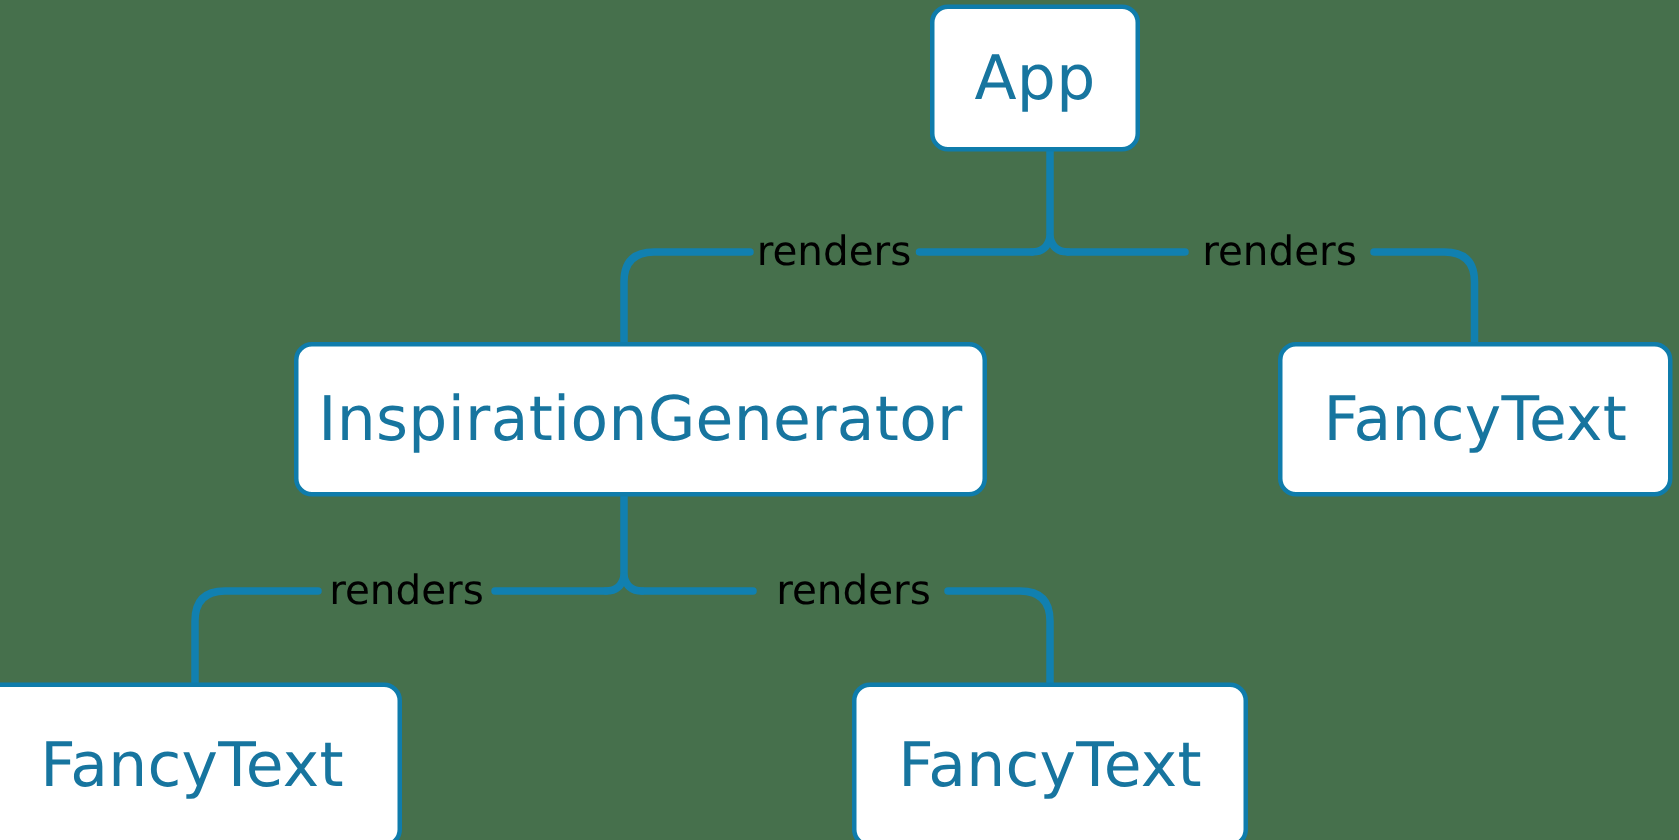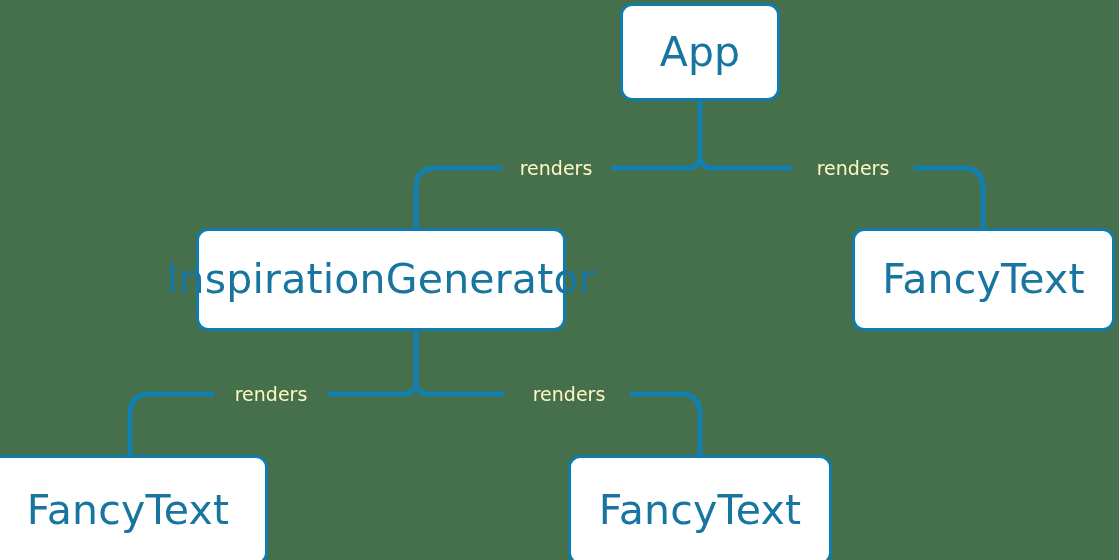--- a/index.html
+++ b/index.html
@@ -39,32 +39,32 @@
   .node-label {
     color: #17759f;
     font-size: 41px;
     font-weight: 400;
     line-height: 1;
     letter-spacing: 0.2px;
     white-space: nowrap;
   }
   .edge-label {
     position: absolute;
-    color: #fef9c3;
-    font-size: 19px;
+    color: #000000;
+    font-size: 27px;
     font-weight: 500;
     line-height: 1;
     white-space: nowrap;
     z-index: 2;
     transform: translate(-50%, -50%);
   }
 
   
-  #node-app        { left: 620px; top: 3px;   width: 160px; height: 98px; }
-  #node-inspiration{ left: 196px; top: 228px; width: 370px; height: 103px; }
+  #node-app        { left: 620px; top: 3px;   width: 140px; height: 98px; }
+  #node-inspiration{ left: 196px; top: 228px; width: 462px; height: 103px; }
   #node-fancytext-right { left: 852px; top: 228px; width: 263px; height: 103px; }
   #node-fancytext-left  { left: -12px; top: 455px; width: 280px; height: 110px; }
   #node-copyright  { left: 568px; top: 455px; width: 264px; height: 110px; }
 </style>
 </head>
 <body>
 
 <div id="diagram-root">
 
   <svg id="edges-layer" viewBox="0 0 1119 560" width="1119" height="560" xmlns="http://www.w3.org/2000/svg">

